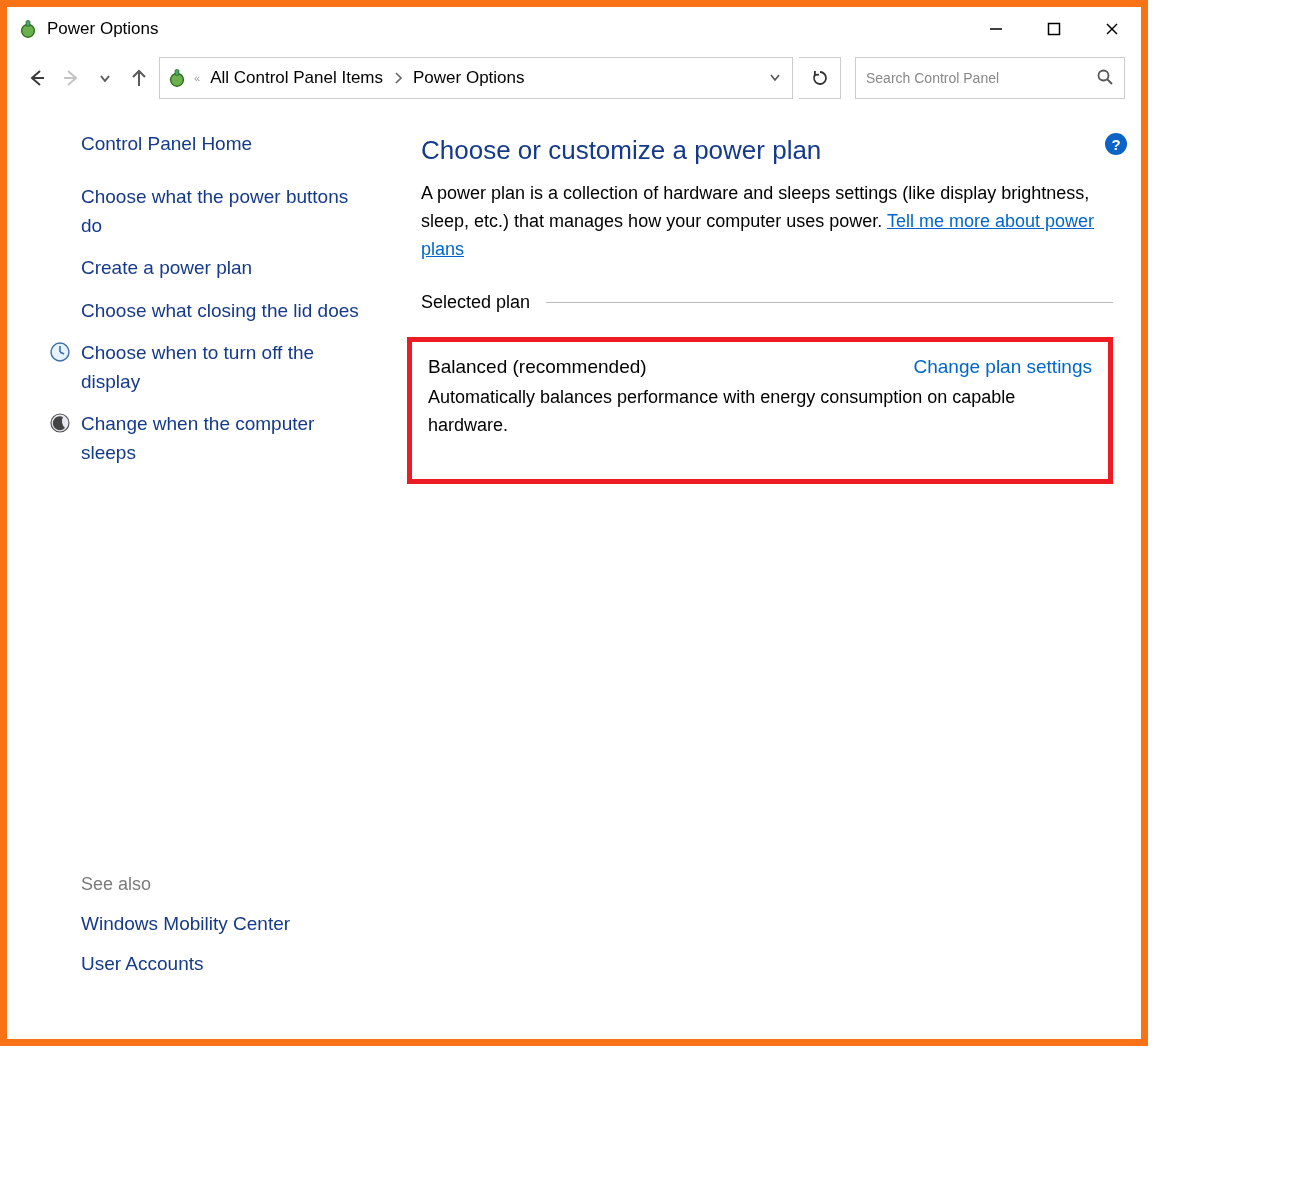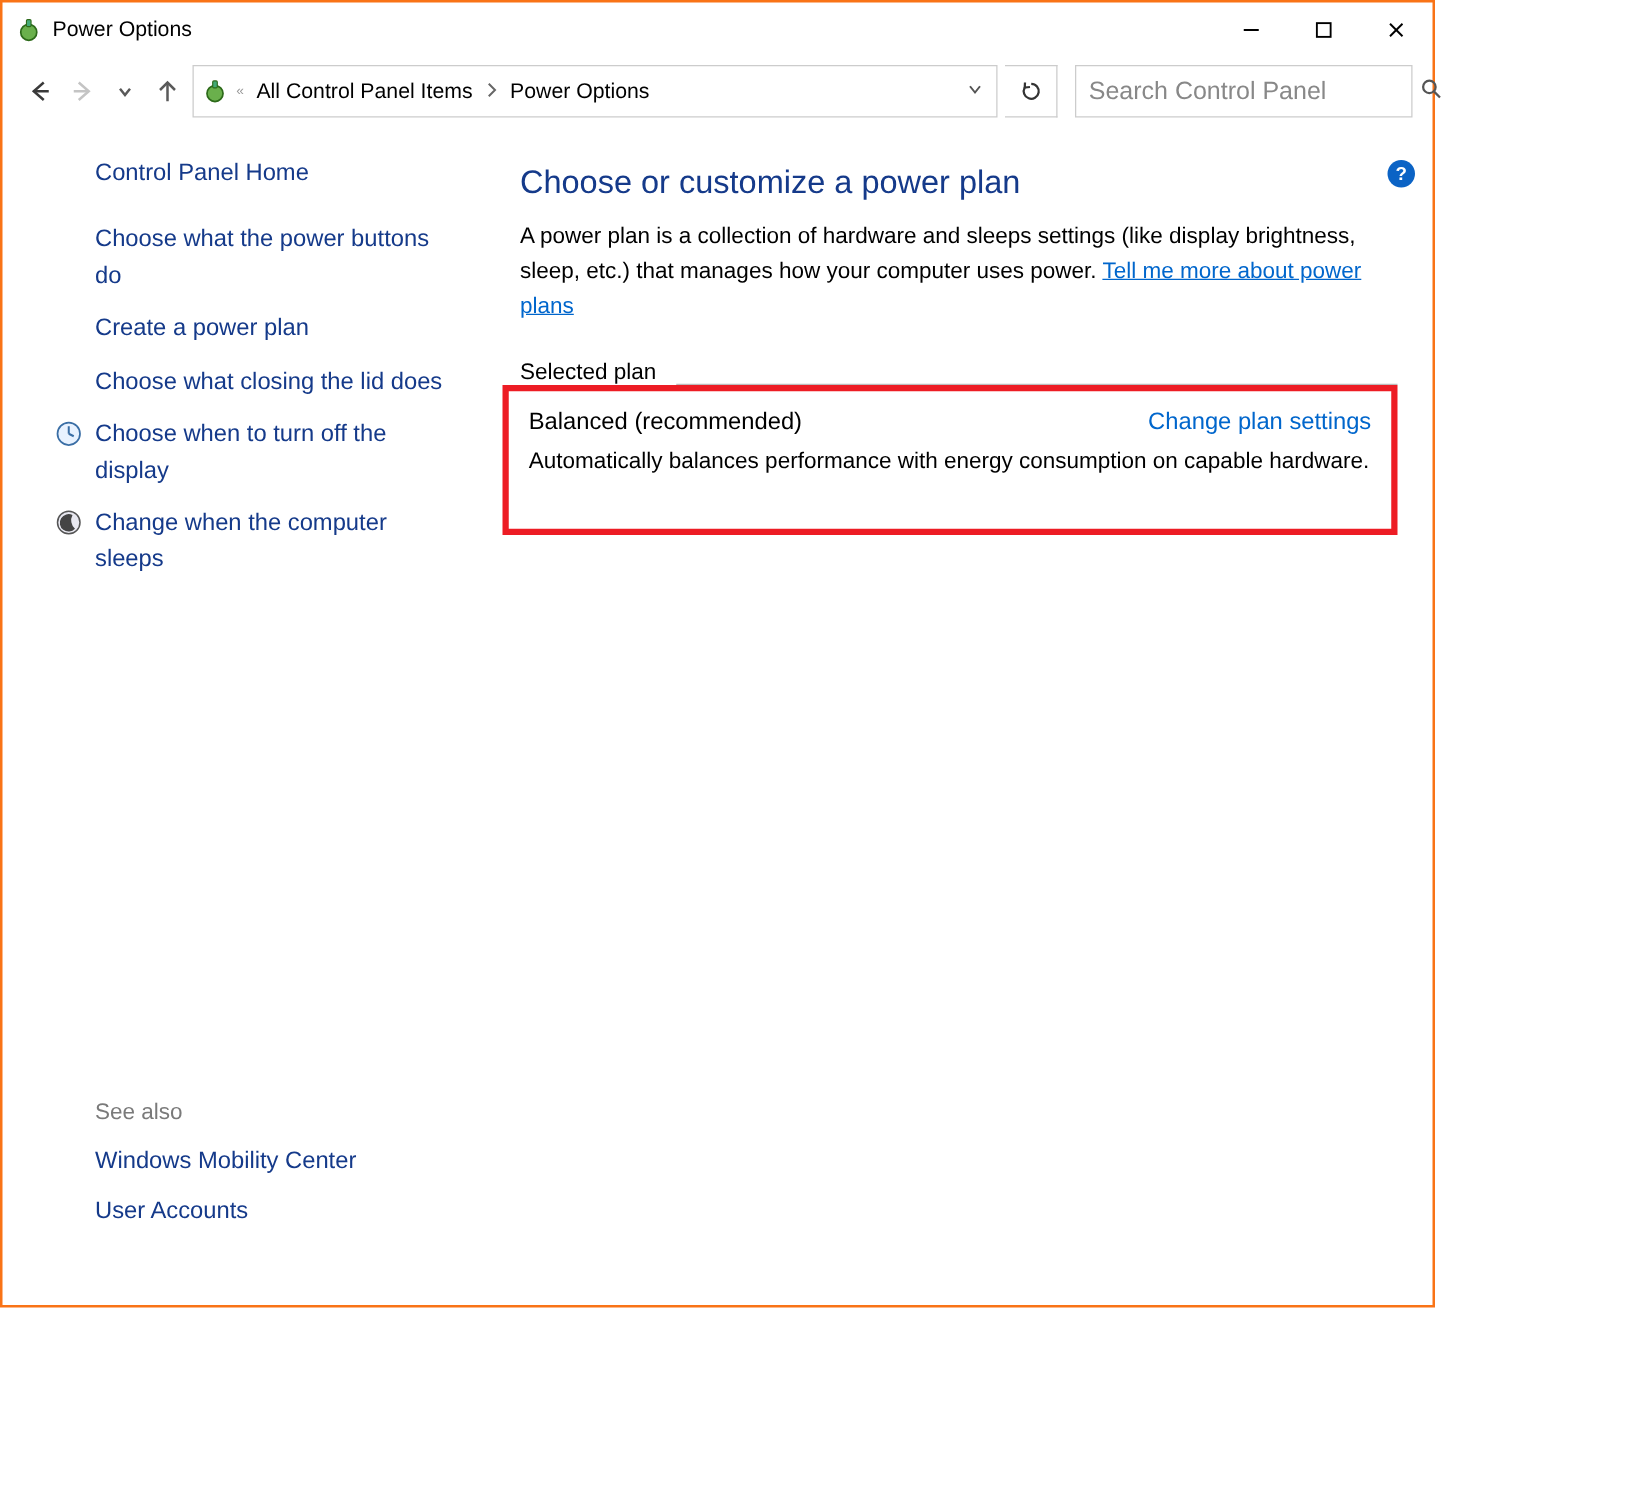--- a/index.html
+++ b/index.html
@@ -9,21 +9,21 @@
     background: #fff;
     color: #000;
     width: 1314px;
     height: 1190px;
     overflow: hidden;
   }
   .window {
     width: 1148px;
     height: 1046px;
     margin: 0 0 0 0;
-    border: 2px solid #f97316;
+    border: 7px solid #f97316;
     background: #fff;
     position: relative;
   }
   
   .titlebar {
     display: flex;
     align-items: center;
     height: 44px;
     padding: 0 0 0 10px;
   }
@@ -95,21 +95,21 @@
   }
   .searchbox {
     width: 270px; height: 42px;
     border: 1px solid #ccc;
     margin-left: 8px;
     display: flex; align-items: center;
     padding: 0 10px;
   }
   .searchbox input {
     border: none; outline: none;
-    font-size: 20px;
+    font-size: 14px;
     color: #666;
     flex: 1;
     background: transparent;
   }
   .searchbox input::placeholder { color: #888; }
   .searchbox .search-icon { color: #666; }
   
   .help-icon {
     position: absolute;
     right: 14px;
@@ -192,23 +192,23 @@
     line-height: 1.55;
     color: #000;
   }
   .main .desc .tell-more {
     color: #0066cc;
     text-decoration: underline;
     cursor: pointer;
   }
   .section-header {
     display: flex;
-    align-items: flex-end;
+    align-items: center;
     margin-top: 28px;
-    margin-bottom: 0;
+    margin-bottom: 24px;
   }
   .section-header .sh-label {
     font-size: 18px;
     color: #000;
     margin-right: 16px;
     white-space: nowrap;
   }
   .section-header .sh-line {
     flex: 1;
     height: 1px;

